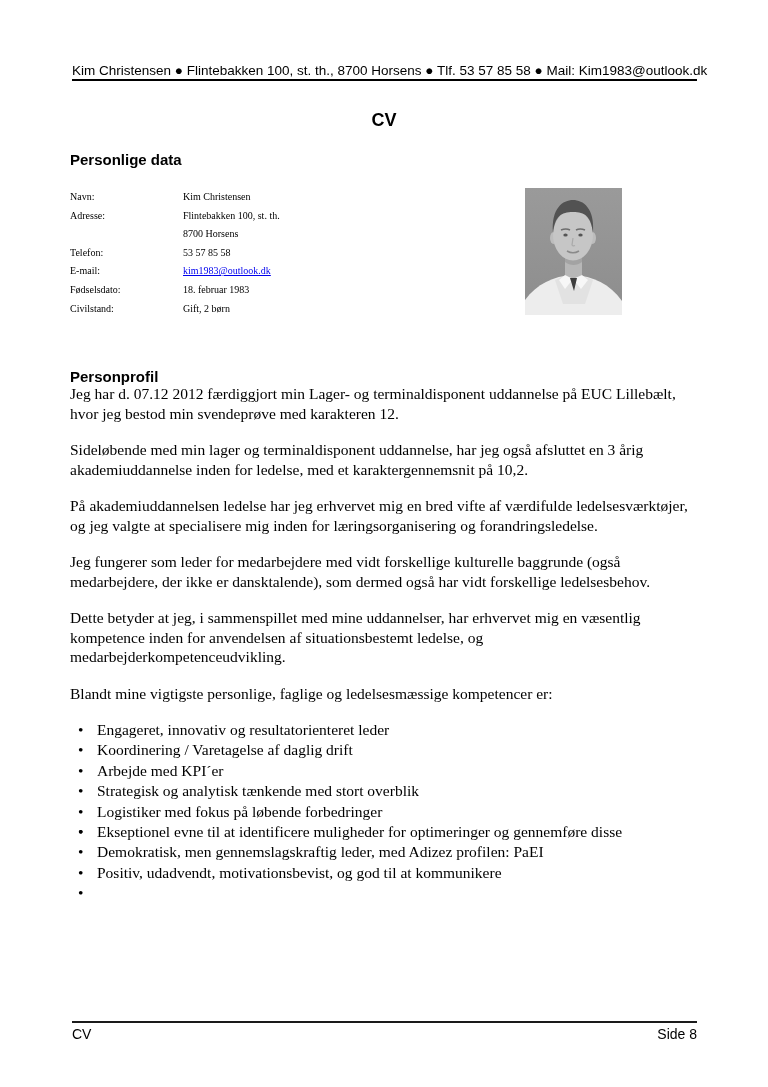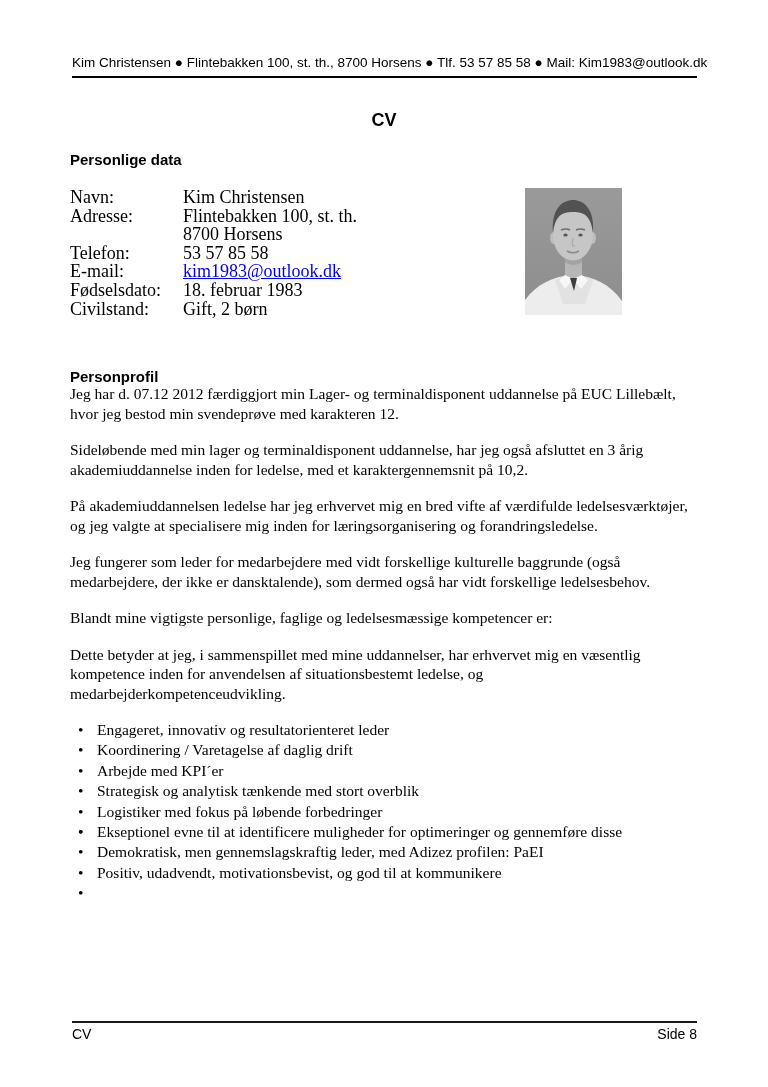--- a/index.html
+++ b/index.html
@@ -7,46 +7,45 @@
   .page{
     position:relative;
     width:768px;height:1087px;
     background:#ffffff;
     color:#000;
     overflow:hidden;
     font-family:"Liberation Serif", serif;
   }
   
   .doc-header{
-    position:absolute;left:72px;top:54px;width:625px;
+    position:absolute;left:72px;top:62px;width:625px;
     font-family:"Liberation Sans", sans-serif;
     font-size:13.5px;line-height:17px;
     text-align:center;
-    padding-bottom:5px;
     border-bottom:2px solid #000;
     white-space:nowrap;
   }
   .doc-title{
     position:absolute;left:0;top:110px;width:768px;
     text-align:center;
     font-family:"Liberation Sans", sans-serif;
     font-size:18px;font-weight:bold;
     margin:0;
   }
   .sec-heading{
     position:absolute;left:70px;
     font-family:"Liberation Sans", sans-serif;
     font-size:15px;font-weight:bold;
     margin:0;
   }
   #heading-personal{top:151px;text-align:center;}
   #heading-profile{top:340px;margin-top:28px;}
   .data-grid{
     position:absolute;left:70px;top:188px;width:440px;
-    font-size:18px;line-height:18.6px;
+    font-size:10px;line-height:18.6px;
   }
   .data-row{display:flex;}
   .data-label{width:113px;flex:0 0 113px;}
   .data-value a{color:#0000EE;text-decoration:underline;}
   .photo{
     position:absolute;left:525px;top:188px;width:97px;height:127px;
   }
   .profile-body{
     position:absolute;left:70px;top:376px;width:632px;
     font-size:15.5px;line-height:19.5px;
@@ -150,22 +149,22 @@
     </svg>
   </div>
 
   <h2 class="sec-heading" id="heading-profile">Personprofil</h2>
 
   <div class="profile-body">
     <p>Jeg har d. 07.12 2012 færdiggjort min Lager- og terminaldisponent uddannelse på EUC Lillebælt, hvor jeg bestod min svendeprøve med karakteren 12.</p>
     <p>Sideløbende med min lager og terminaldisponent uddannelse, har jeg også afsluttet en 3 årig akademiuddannelse inden for ledelse, med et karaktergennemsnit på 10,2.</p>
     <p>På akademiuddannelsen ledelse har jeg erhvervet mig en bred vifte af værdifulde ledelsesværktøjer, og jeg valgte at specialisere mig inden for læringsorganisering og forandringsledelse.</p>
     <p>Jeg fungerer som leder for medarbejdere med vidt forskellige kulturelle baggrunde (også medarbejdere, der ikke er dansktalende), som dermed også har vidt forskellige ledelsesbehov.</p>
+    <p>Dette betyder at jeg, i sammenspillet med mine uddannelser, har erhvervet mig en væsentlig kompetence inden for anvendelsen af situationsbestemt ledelse, og medarbejderkompetenceudvikling.</p>
     <p>Blandt mine vigtigste personlige, faglige og ledelsesmæssige kompetencer er:</p>
-    <p>Dette betyder at jeg, i sammenspillet med mine uddannelser, har erhvervet mig en væsentlig kompetence inden for anvendelsen af situationsbestemt ledelse, og medarbejderkompetenceudvikling.</p>
 
     <ul class="bullet-list">
       <li><span class="bullet">•</span><span>Engageret, innovativ og resultatorienteret leder</span></li>
       <li><span class="bullet">•</span><span>Koordinering / Varetagelse af daglig drift</span></li>
       <li><span class="bullet">•</span><span>Arbejde med KPI´er</span></li>
       <li><span class="bullet">•</span><span>Strategisk og analytisk tænkende med stort overblik</span></li>
       <li><span class="bullet">•</span><span>Logistiker med fokus på løbende forbedringer</span></li>
       <li><span class="bullet">•</span></li>
       <li><span class="bullet">•</span><span>Ekseptionel evne til at identificere muligheder for optimeringer og gennemføre disse</span></li>
       <li><span class="bullet">•</span><span>Demokratisk, men gennemslagskraftig leder, med Adizez profilen: PaEI</span></li>

